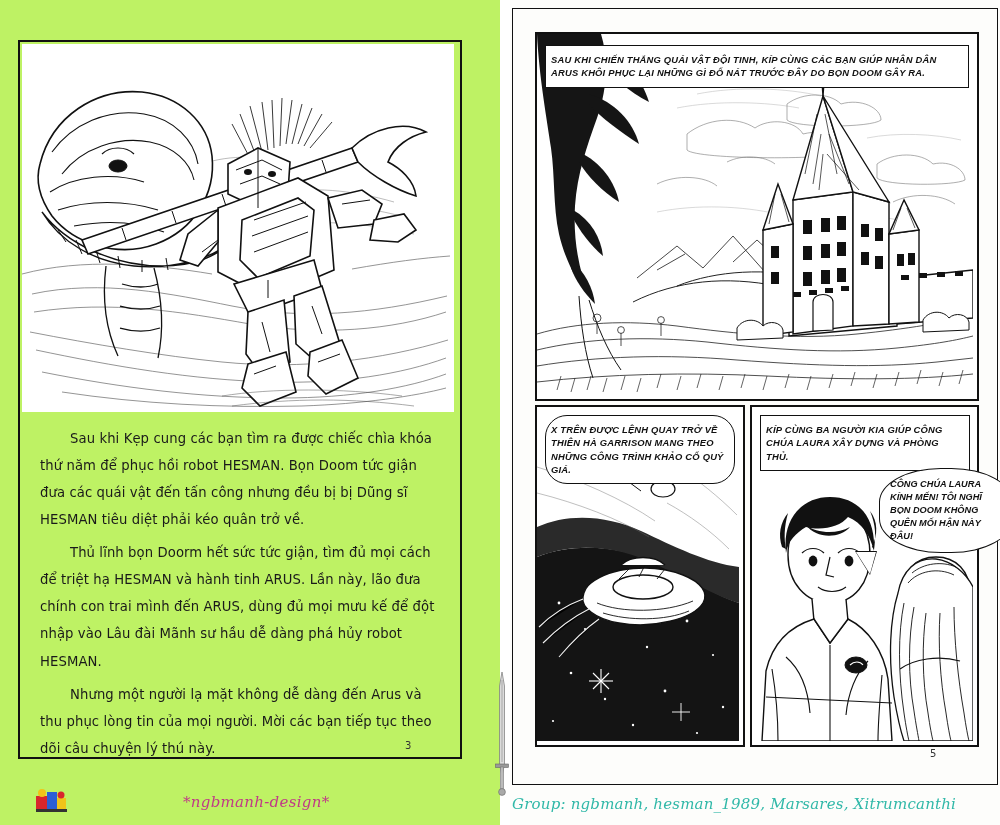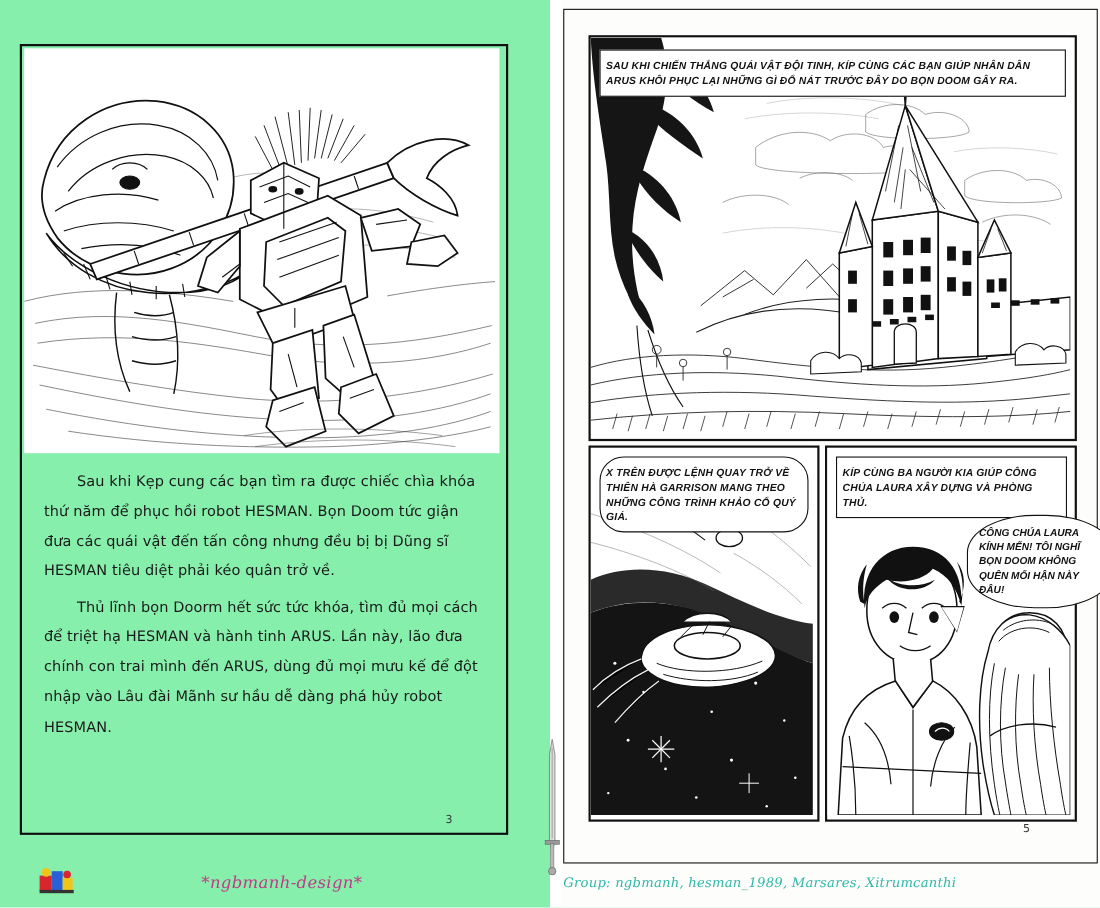--- a/index.html
+++ b/index.html
@@ -13,21 +13,21 @@
     position: relative;
     font-family: "Liberation Sans", sans-serif;
     overflow: hidden;
   }
 
   
   #left-page {
     position: absolute;
     left: 0; top: 0;
     width: 500px; height: 825px;
-    background: #86efac;
+    background: #bef264;
   }
   #left-page-frame {
     position: absolute;
     left: 18px; top: 40px;
     width: 440px; height: 715px;
     border: 2px solid #111;
   }
   #left-illustration {
     position: absolute;
     left: 22px; top: 44px;
@@ -157,21 +157,21 @@
     position: absolute;
     left: 930px; top: 748px;
     font-family: "DejaVu Sans", sans-serif;
     font-size: 10px;
     color: #333;
   }
   #right-credit {
     position: absolute;
     left: 512px; top: 795px;
     font-family: "DejaVu Serif", serif;
-    font-size: 12px;
+    font-size: 15px;
     font-style: italic;
     color: #30b8a8;
     letter-spacing: 0.2px;
     white-space: nowrap;
   }
   #sword-divider {
     position: absolute;
     left: 495px; top: 672px;
     width: 14px; height: 125px;
   }
@@ -319,21 +319,22 @@
 
       <g stroke="#333" fill="none" stroke-width="0.6" opacity="0.7">
         <path d="M200,352 C250,344 320,344 380,352"></path>
         <path d="M210,362 C270,354 330,354 392,362"></path>
       </g>
     </svg>
   </div>
 
   <div id="left-text">
     <p>Sau khi Kẹp cung các bạn tìm ra được chiếc chìa khóa thứ năm để phục hồi robot HESMAN. Bọn Doom tức giận đưa các quái vật đến tấn công nhưng đều bị bị Dũng sĩ HESMAN tiêu diệt phải kéo quân trở về.</p>
-    <p>Thủ lĩnh bọn Doorm hết sức tức khóa, tìm đủ mọi cách để triệt hạ HESMAN và hành tinh ARUS. Lần này, lão đưa chính con trai mình đến ARUS, dùng đủ mọi mưu kế để đột nhập vào Lâu đài Mãnh sư hầu dễ dàng phá hủy robot HESMAN.</p>
+    <p>Thủ lĩnh bọn Doorm hết sức tức giận, tìm đủ mọi cách để triệt hạ HESMAN và hành tinh ARUS. Lần này, lão đưa chính con trai mình đến ARUS, dùng đủ mọi mưu kế để đột nhập vào Lâu đài Mãnh sư hầu dễ dàng phá hủy robot HESMAN.</p>
+    <p>Nhưng một người lạ mặt không dễ dàng đến Arus và thu phục lòng tin của mọi người. Mời các bạn tiếp tục theo dõi câu chuyện lý thú này.</p>
   </div>
 
   <div id="left-page-number">3</div>
 
   <div id="left-logo">
     <svg width="36" height="28" viewBox="0 0 36 28" xmlns="http://www.w3.org/2000/svg">
       <rect x="2" y="10" width="11" height="14" fill="#d8262c"></rect>
       <rect x="13" y="6" width="10" height="18" fill="#2a5fd6"></rect>
       <rect x="23" y="12" width="9" height="12" fill="#f0c419"></rect>
       <circle cx="8" cy="7" r="4" fill="#f0c419"></circle>

